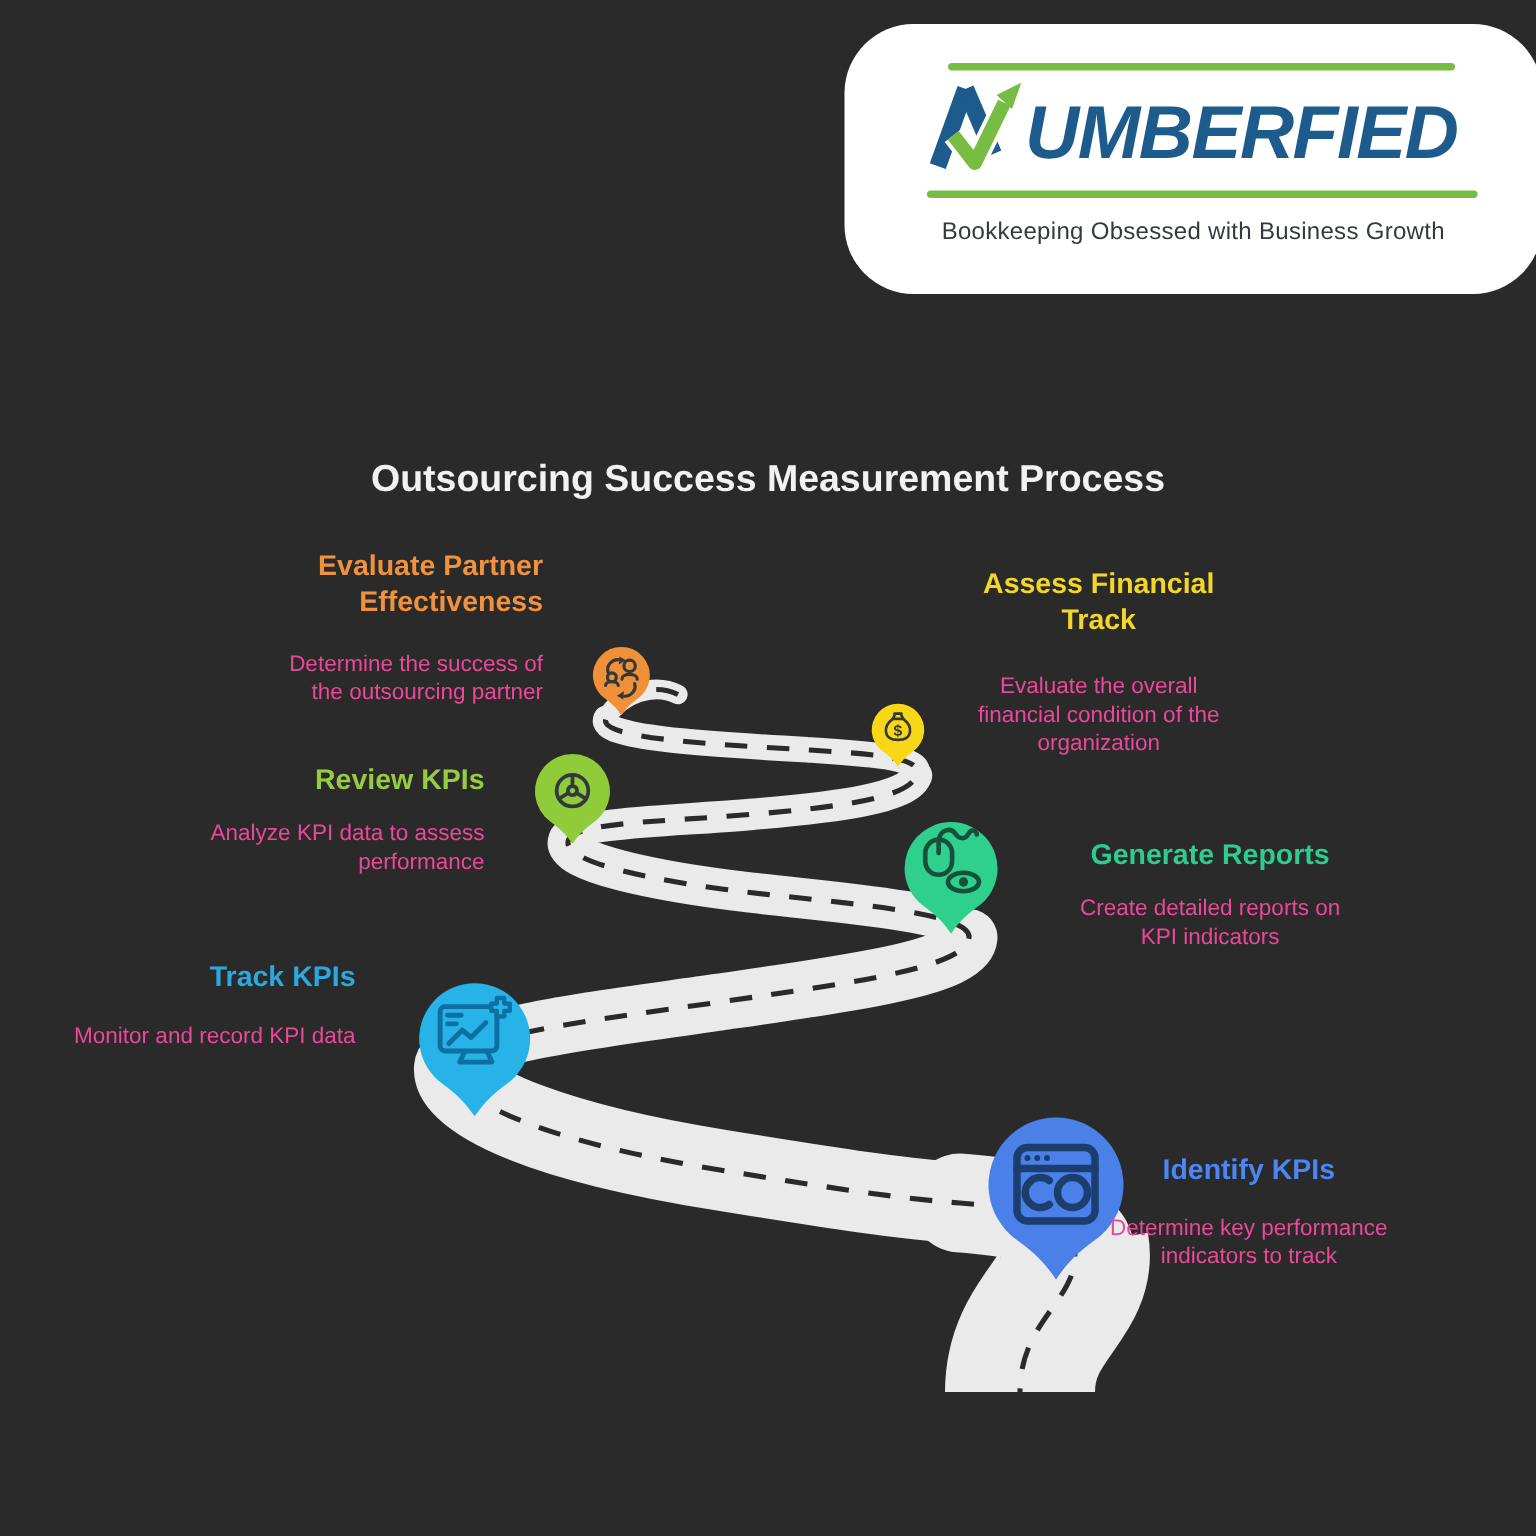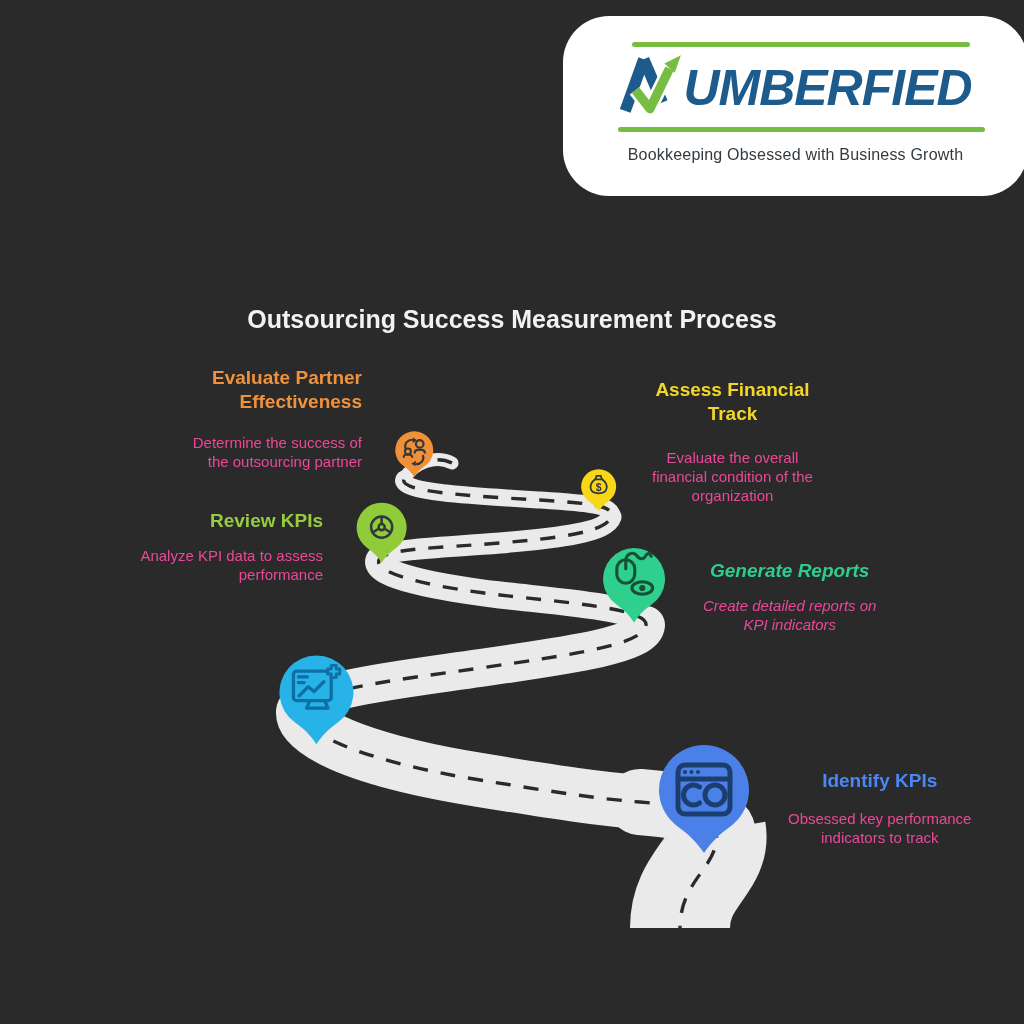--- a/index.html
+++ b/index.html
@@ -42,25 +42,25 @@
   .ms .h{font-size:19px;font-weight:bold;line-height:1.28;white-space:nowrap;}
   .ms .d{font-size:15px;line-height:1.27;color:#ec4899;white-space:nowrap;}
   .ms.align-r{text-align:right;}
   .ms.align-l{text-align:center;}
   .ms-evaluate{right:662px;top:366px;}
   .ms-evaluate .d{margin-top:18px;}
   .ms-assess{left:652px;top:378px;}
   .ms-assess .d{margin-top:21px;}
   .ms-review{right:701px;top:509px;}
   .ms-review .d{margin-top:13px;}
-  .ms-generate{left:703px;top:559px;font-style:italic;}
+  .ms-generate{left:720px;top:559px;}
   .ms-generate .d{margin-top:13px;}
   .ms-track{right:787px;top:640px;}
   .ms-track .d{margin-top:17px;}
-  .ms-identify{left:788px;top:769px;}
+  .ms-identify{left:740px;top:769px;}
   .ms-identify .d{margin-top:16px;}
 </style>
 </head>
 <body>
 
 <div id="stage" style="background: rgb(42, 42, 42);">
 
   <svg class="road-svg" width="1024" height="1024" viewBox="0 0 1024 1024">
     <g fill="none" stroke-linecap="round" stroke-linejoin="round">
       <path stroke-width="13" d="M452,463 C436,455 414,462 404,479" stroke="#eaeaea"></path>
@@ -186,27 +186,35 @@
   <div class="ms ms-generate align-l">
     <div class="h" style="color: rgb(46, 204, 143);">
       <div>Generate Reports</div>
     </div>
     <div class="d">
       <div>Create detailed reports on</div>
       <div>KPI indicators</div>
     </div>
   </div>
 
+  <div class="ms ms-track align-r">
+    <div class="h" style="color: rgb(41, 169, 225);">
+      <div>Track KPIs</div>
+    </div>
+    <div class="d">
+      <div>Monitor and record KPI data</div>
+    </div>
+  </div>
 
   <div class="ms ms-identify align-l">
     <div class="h" style="color: rgb(76, 134, 245);">
       <div>Identify KPIs</div>
     </div>
     <div class="d">
-      <div>Obsessed key performance</div>
+      <div>Determine key performance</div>
       <div>indicators to track</div>
     </div>
   </div>
 
   <div class="page-title" style="color: rgb(242, 242, 242);">Outsourcing Success Measurement Process</div>
 
   <div class="logo-card" style="background: #ffffff; padding-left: 20px;">
     <div class="logo-line top" style="background: rgb(119, 189, 67);"></div>
     <div class="logo-row">
       <svg class="n-mark" viewBox="0 0 64 60">

